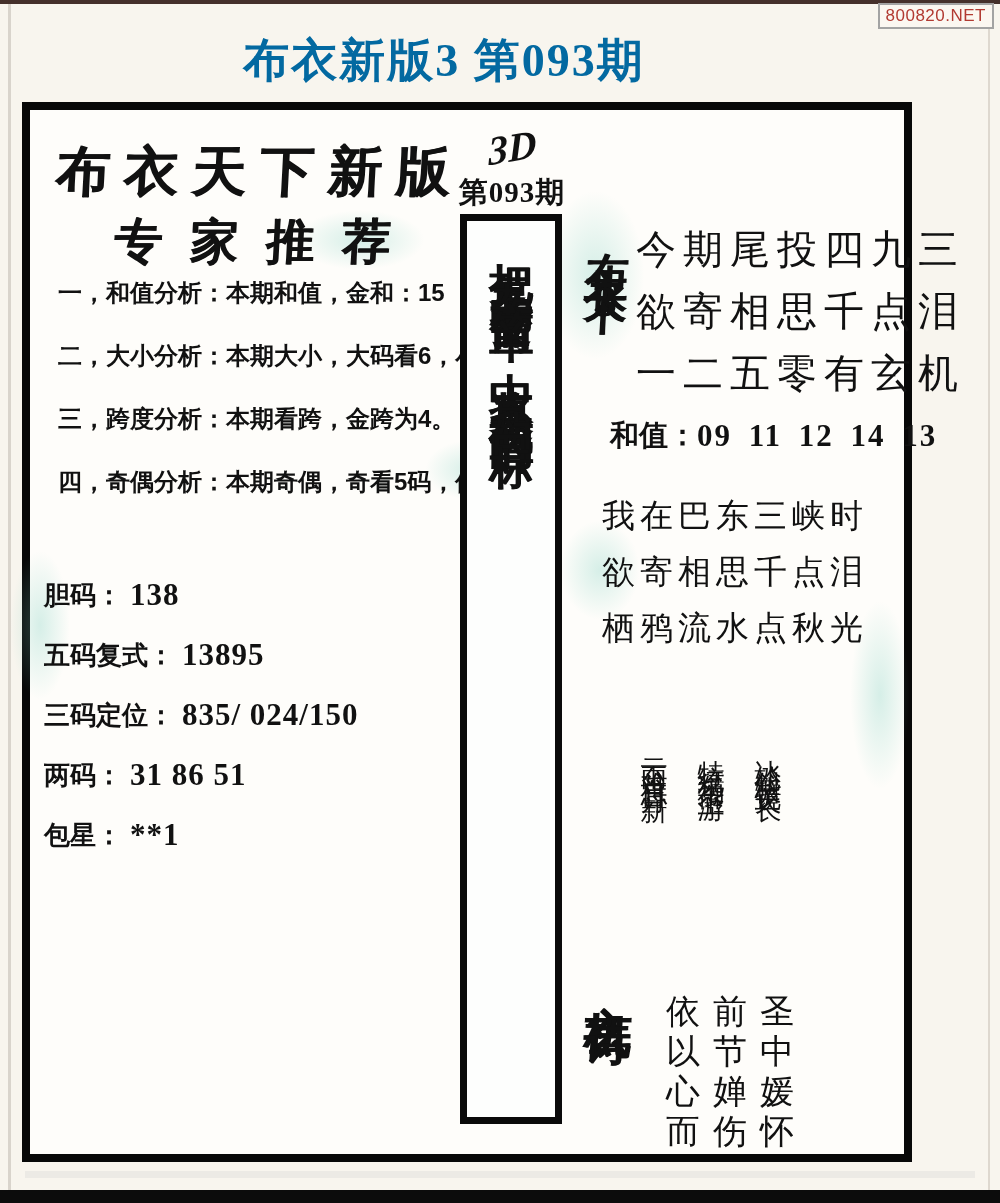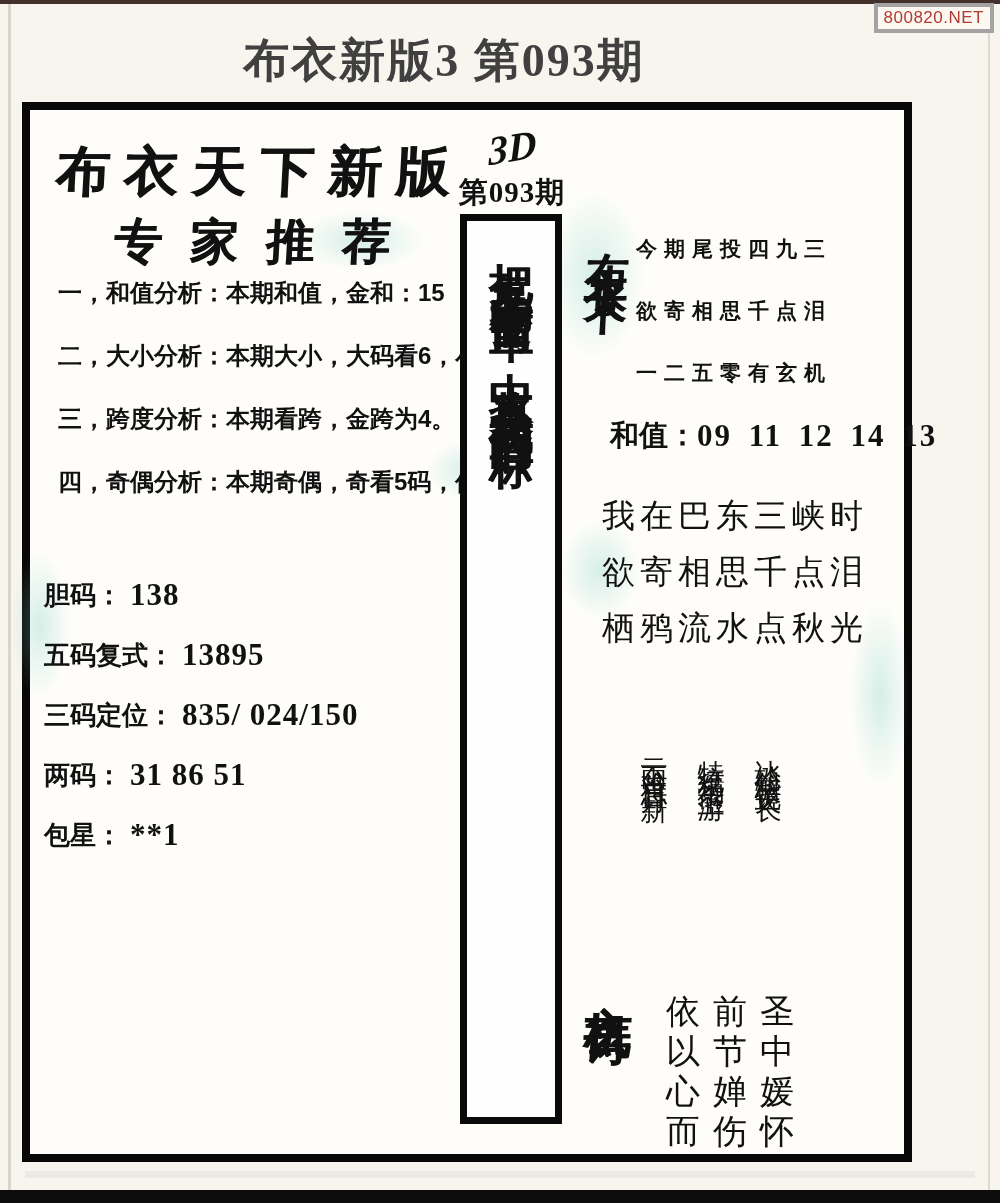--- a/index.html
+++ b/index.html
@@ -11,28 +11,28 @@
   .abs{position:absolute;}
   
   .top-edge{left:0;top:0;width:1000px;height:4px;background:#45302b;}
   .left-edge{left:8px;top:4px;width:3px;height:1186px;background:#d9d4cc;}
   .right-edge{left:988px;top:4px;width:2px;height:1186px;background:#ded8cf;}
   .bottom-bar{left:0;top:1190px;width:1000px;height:13px;background:#0c0c0c;}
   .artifact-band{left:25px;top:1171px;width:950px;height:7px;background:#eceae5;}
   .smudge{pointer-events:none;background:radial-gradient(ellipse at center,rgba(120,205,188,0.30),rgba(120,205,188,0) 70%);}
   
   .watermark{
-    top:3px;right:6px;border:4px solid #a3a3a3;color:#b23a32;
+    top:3px;right:6px;border:2px solid #a3a3a3;color:#b23a32;
     font-family:"Liberation Sans","DejaVu Sans",sans-serif;
     font-size:17px;padding:1px 6px;background:#fbf7f1;letter-spacing:.5px;
   }
   
   .page-title{
     left:0;top:30px;width:888px;text-align:center;
-    font-size:46px;font-weight:bold;letter-spacing:2px;color:#404040;
+    font-size:46px;font-weight:bold;letter-spacing:2px;color:#0369a1;
   }
   
   .main-box{
     left:22px;top:102px;width:890px;height:1060px;box-sizing:border-box;
     border:8px solid #080808;background:#fefdfa;
   }
   .main-box .abs{position:absolute;}
   .callig{font-weight:900;transform:skewX(-3deg);text-shadow:1px 0 0 currentColor;}
   .heiti{font-family:"Liberation Sans","DejaVu Sans",sans-serif;font-weight:bold;}
   
@@ -59,21 +59,21 @@
     text-shadow:1px 0 0 currentColor;
   }
   .banner-text .slogan-bottom{margin-top:46px;}
   
   .brand-vertical{
     left:542px;top:108px;height:320px;
     writing-mode:vertical-rl;text-orientation:upright;
     font-size:43px;letter-spacing:15px;
   }
   .tips-list{left:606px;top:122px;display:flex;flex-direction:column;gap:27px;}
-  .tip-line{font-size:21px;line-height:35px;letter-spacing:7px;white-space:nowrap;font-weight:bold;}
+  .tip-line{font-size:40px;line-height:35px;letter-spacing:7px;white-space:nowrap;}
   .sum-line{left:580px;top:306px;white-space:nowrap;}
   .sum-label{font-size:29px;vertical-align:middle;}
   .sum-value{font-size:31px;font-weight:bold;vertical-align:middle;letter-spacing:2px;word-spacing:7px;}
   .poem-block{left:572px;top:388px;display:flex;flex-direction:column;gap:20px;}
   .poem-line{font-size:33px;line-height:36px;letter-spacing:5px;white-space:nowrap;}
   .columns-block{left:606px;top:628px;display:flex;flex-direction:row;gap:21px;}
   .vertical-column{
     writing-mode:vertical-rl;text-orientation:upright;
     font-size:27px;letter-spacing:6px;height:238px;
   }

